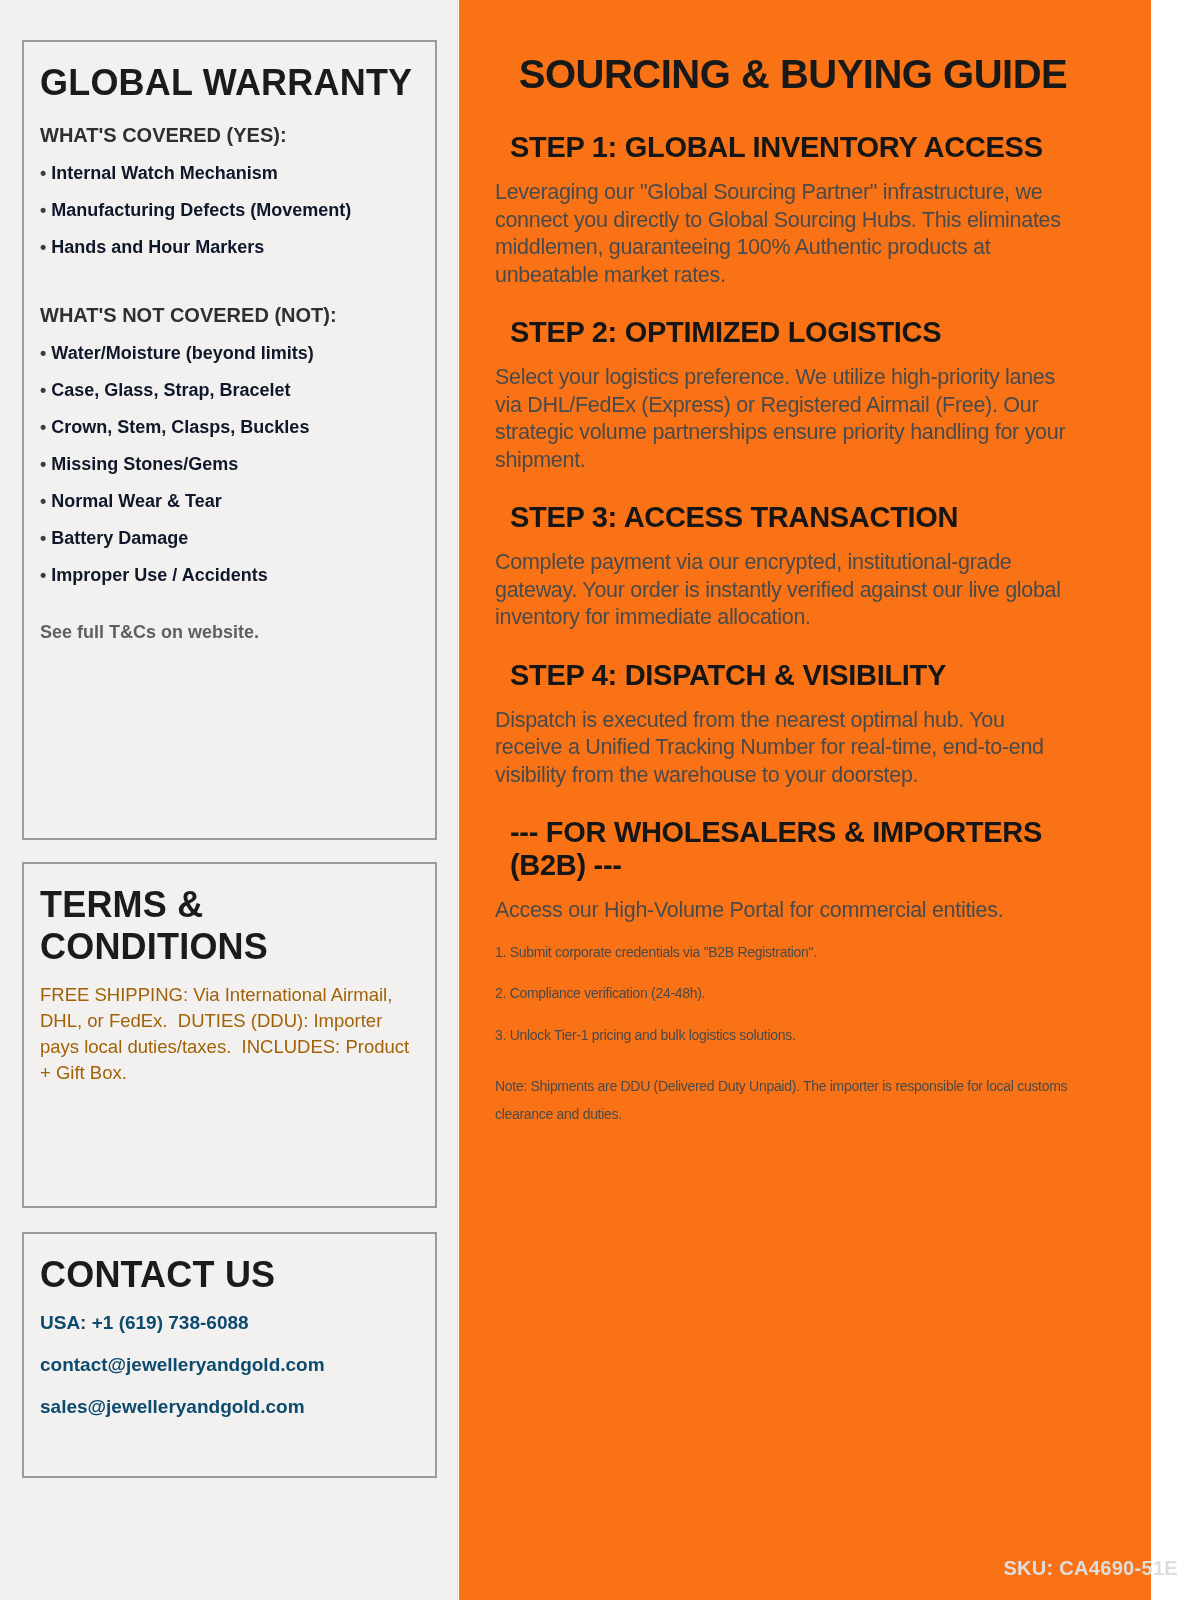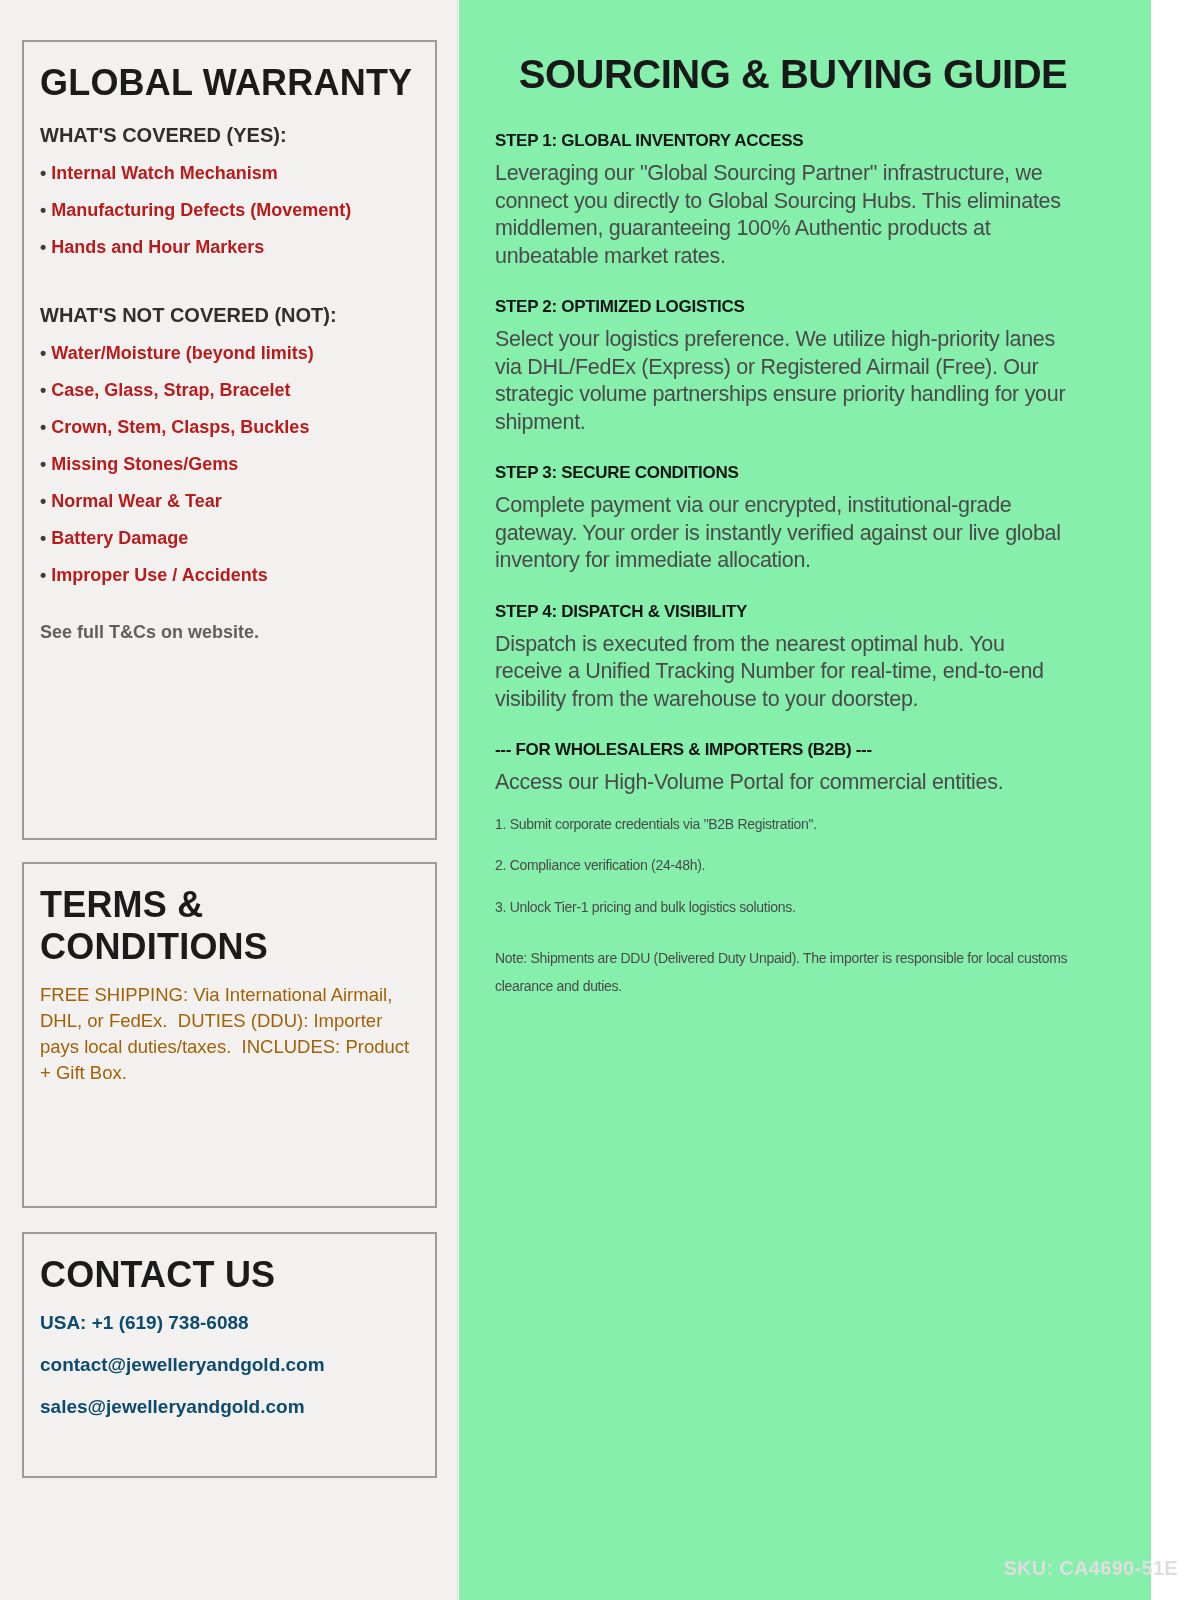--- a/index.html
+++ b/index.html
@@ -40,21 +40,21 @@
     color: #2f2f2f;
   }
   .subhead2 { margin-top: 46px; }
   ul.bullets {
     list-style: none;
     margin: 6px 0 0 0; padding: 0;
   }
   ul.bullets li {
     margin-top: 16px;
     font-size: 18px; font-weight: bold;
-    color: #b91c1c;
+    color: #0f172a;
     padding-left: 16px; text-indent: -16px;
   }
   ul.bullets li::before { content: "\2022\00a0"; color: #3d3d3d; }
   .footnote {
     margin: 36px 0 0 0;
     font-size: 18px; font-weight: bold;
     color: #606060;
   }
   .terms-body {
     margin: 14px 0 0 0;
@@ -66,34 +66,34 @@
     margin: 20px 0 0 0;
     font-size: 19px; font-weight: bold;
     color: #0c4a6e;
   }
   .contact-line.first { margin-top: 16px; }
 
   
   .main {
     position: absolute; left: 459px; top: 0;
     width: 692px; height: 1600px;
-    background: #86efac;
+    background: #f97316;
     box-sizing: border-box;
     padding: 52px 60px 0 36px;
   }
   .main-title {
     margin: 0;
     text-align: center;
     font-size: 40px; font-weight: bold;
     color: #191919; letter-spacing: -0.5px;
   }
   .section { margin-top: 27px; }
   .section h3 {
-    margin: 0;
-    font-size: 17px; font-weight: bold;
+    margin: 15px;
+    font-size: 29px; font-weight: bold;
     color: #161616; letter-spacing: -0.3px;
   }
   .section .body-text {
     margin: 9px 0 0 0;
     max-width: 580px;
     font-size: 21.5px; font-weight: 500;
     color: #4a4a4a; line-height: 27.5px;
     letter-spacing: -0.3px;
   }
   .first-section { margin-top: 34px; }
@@ -158,21 +158,21 @@
     <h3>STEP 1: GLOBAL INVENTORY ACCESS</h3>
     <p class="body-text">Leveraging our "Global Sourcing Partner" infrastructure, we connect you directly to Global Sourcing Hubs. This eliminates middlemen, guaranteeing 100% Authentic products at unbeatable market rates.</p>
   </div>
 
   <div class="section">
     <h3>STEP 2: OPTIMIZED LOGISTICS</h3>
     <p class="body-text">Select your logistics preference. We utilize high-priority lanes via DHL/FedEx (Express) or Registered Airmail (Free). Our strategic volume partnerships ensure priority handling for your shipment.</p>
   </div>
 
   <div class="section">
-    <h3>STEP 3: SECURE CONDITIONS</h3>
+    <h3>STEP 3: ACCESS TRANSACTION</h3>
     <p class="body-text">Complete payment via our encrypted, institutional-grade gateway. Your order is instantly verified against our live global inventory for immediate allocation.</p>
   </div>
 
   <div class="section">
     <h3>STEP 4: DISPATCH &amp; VISIBILITY</h3>
     <p class="body-text">Dispatch is executed from the nearest optimal hub. You receive a Unified Tracking Number for real-time, end-to-end visibility from the warehouse to your doorstep.</p>
   </div>
 
   <div class="section">
     <h3>--- FOR WHOLESALERS &amp; IMPORTERS (B2B) ---</h3>

